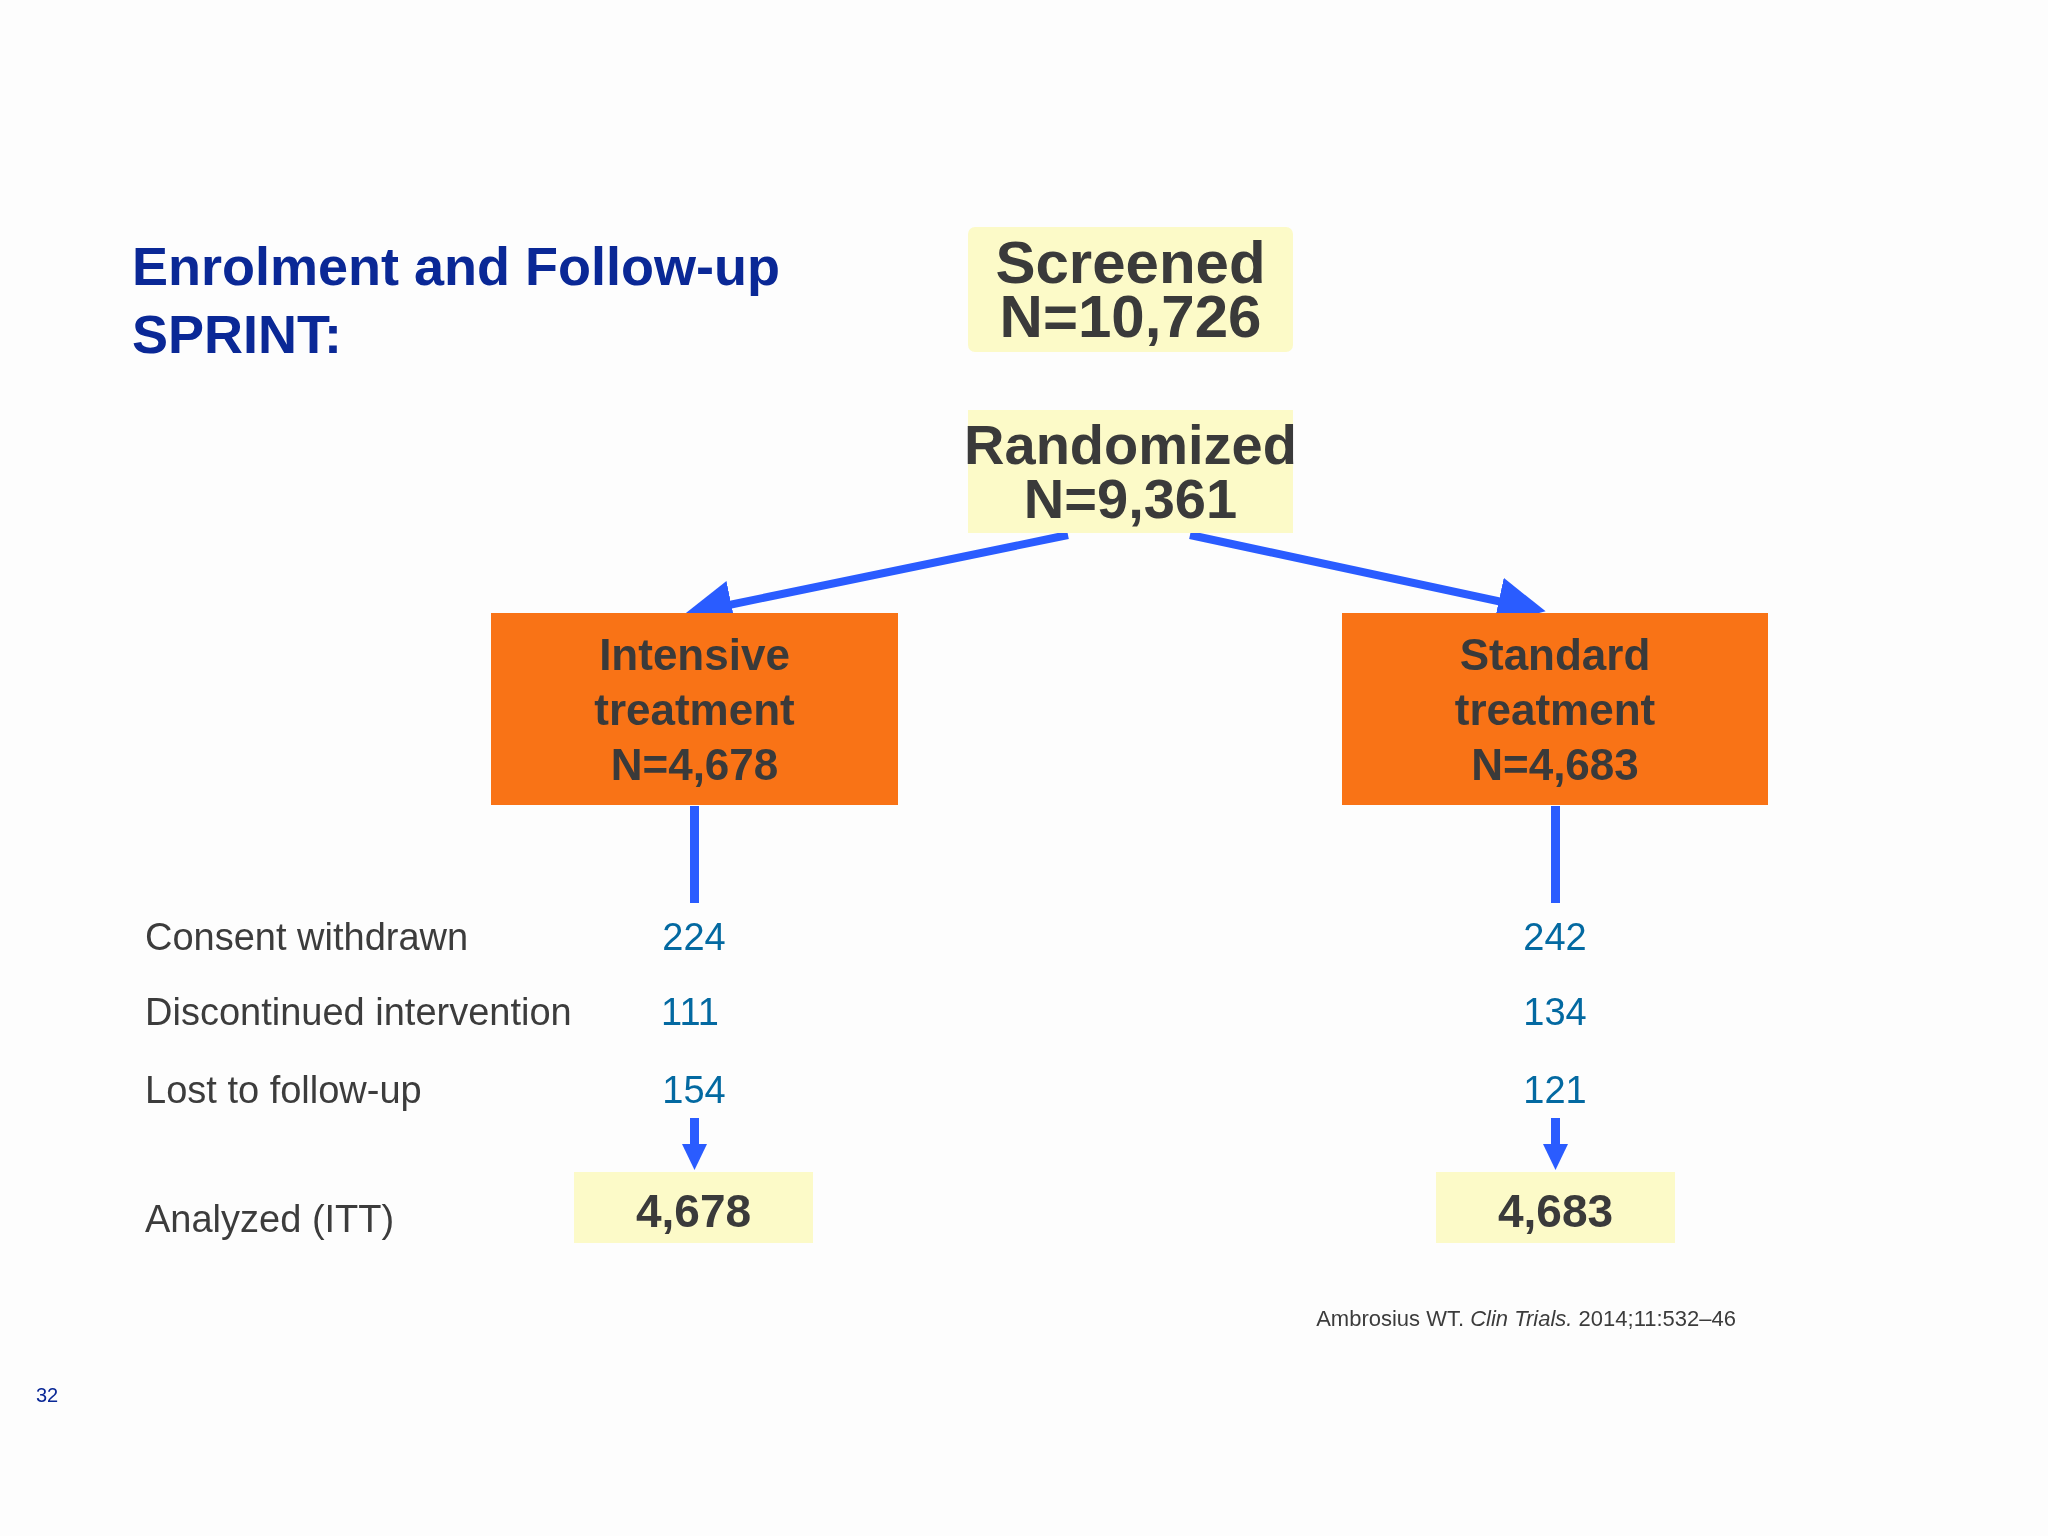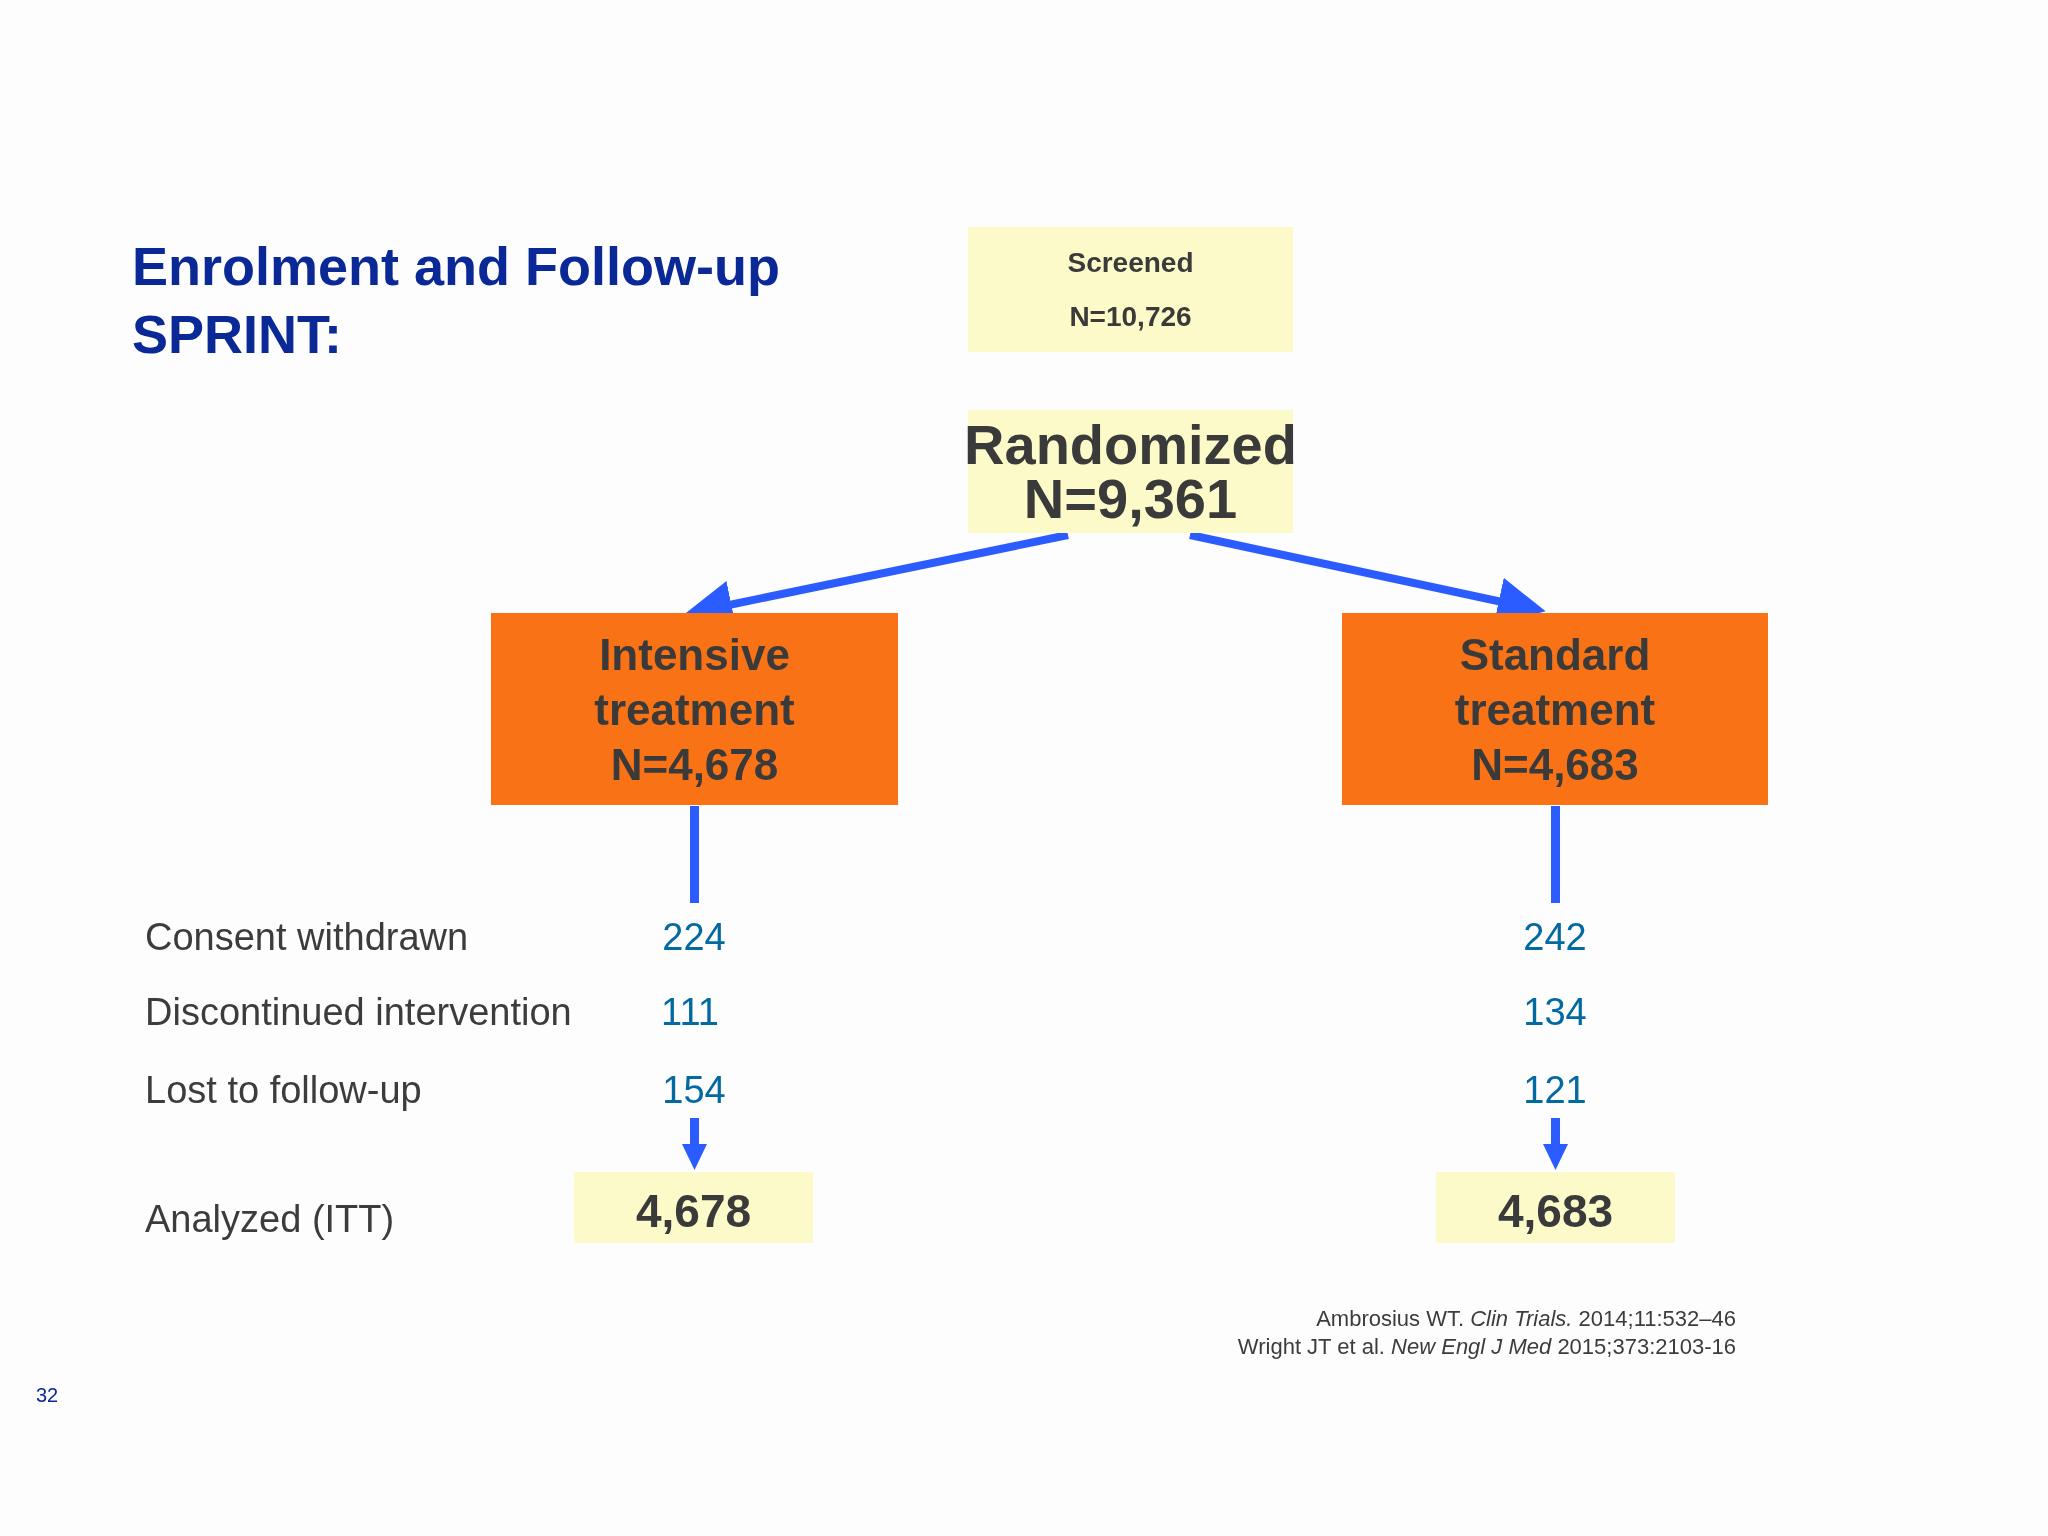--- a/index.html
+++ b/index.html
@@ -14,21 +14,21 @@
     color: #0a2896; font-weight: bold; font-size: 54px; line-height: 68px;
   }
   .box {
     position: absolute; display: flex; flex-direction: column;
     align-items: center; justify-content: center; text-align: center;
     font-weight: bold; color: #3a3a3a;
   }
   .yellow { background: #fcfac8; }
   .blue { background: #f97316; }
   .box span { display: block; }
-  #screened { left: 968px; top: 227px; width: 325px; height: 125px; font-size: 28px; line-height: 54px; }
+  #screened { left: 968px; top: 227px; width: 325px; height: 125px; font-size: 60px; line-height: 54px; border-radius: 7px; }
   #randomized { left: 968px; top: 410px; width: 325px; height: 123px; font-size: 56px; line-height: 54px; }
   #intensive { left: 491px; top: 613px; width: 407px; height: 192px; font-size: 44px; line-height: 55px; }
   #standard { left: 1342px; top: 613px; width: 426px; height: 192px; font-size: 44px; line-height: 55px; }
   #analyzed-left { left: 574px; top: 1172px; width: 239px; height: 71px; font-size: 46px; padding-top: 6px; box-sizing: border-box; }
   #analyzed-right { left: 1436px; top: 1172px; width: 239px; height: 71px; font-size: 46px; padding-top: 6px; box-sizing: border-box; }
   .row-label {
     position: absolute; left: 145px; font-size: 38px; color: #3c3c3c;
   }
   .num {
     position: absolute; font-size: 38px; color: #0369a1; width: 120px; text-align: center;
@@ -117,16 +117,15 @@
 
 <div id="analyzed-left" class="box yellow">
   <span>4,678</span>
 </div>
 <div id="analyzed-right" class="box yellow">
   <span>4,683</span>
 </div>
 
 <div class="cite">
   <div><span>Ambrosius WT. </span><i>Clin Trials.</i><span> 2014;11:532–46</span></div>
-  <div><span>Wright JT et al. </span><i>New Engl J Med</i><span> 2015;373:2103-16</span></div>
 </div>
 
 <div class="page-num">32</div>
 
 </body></html>

